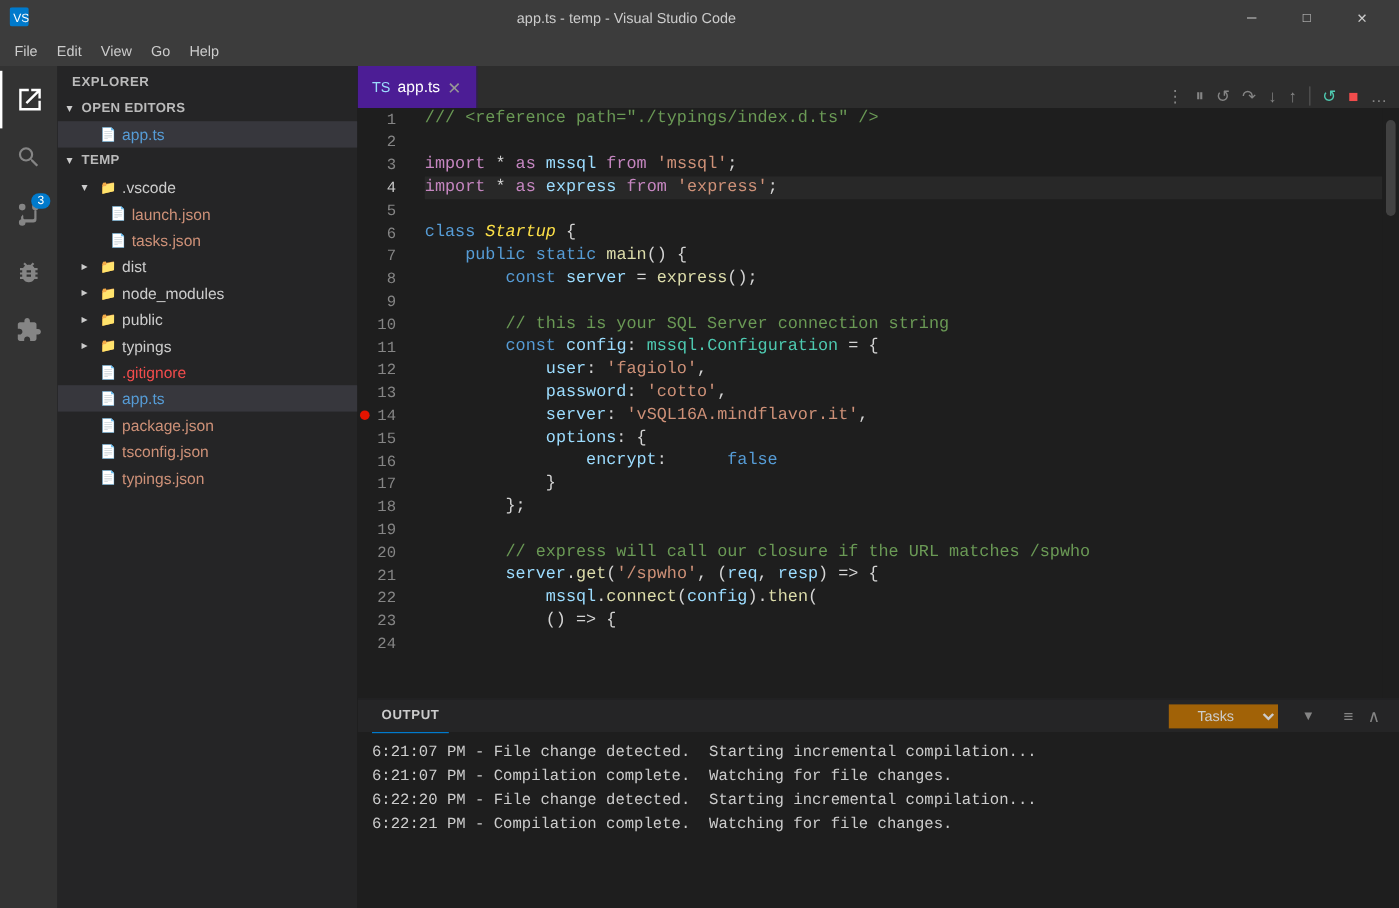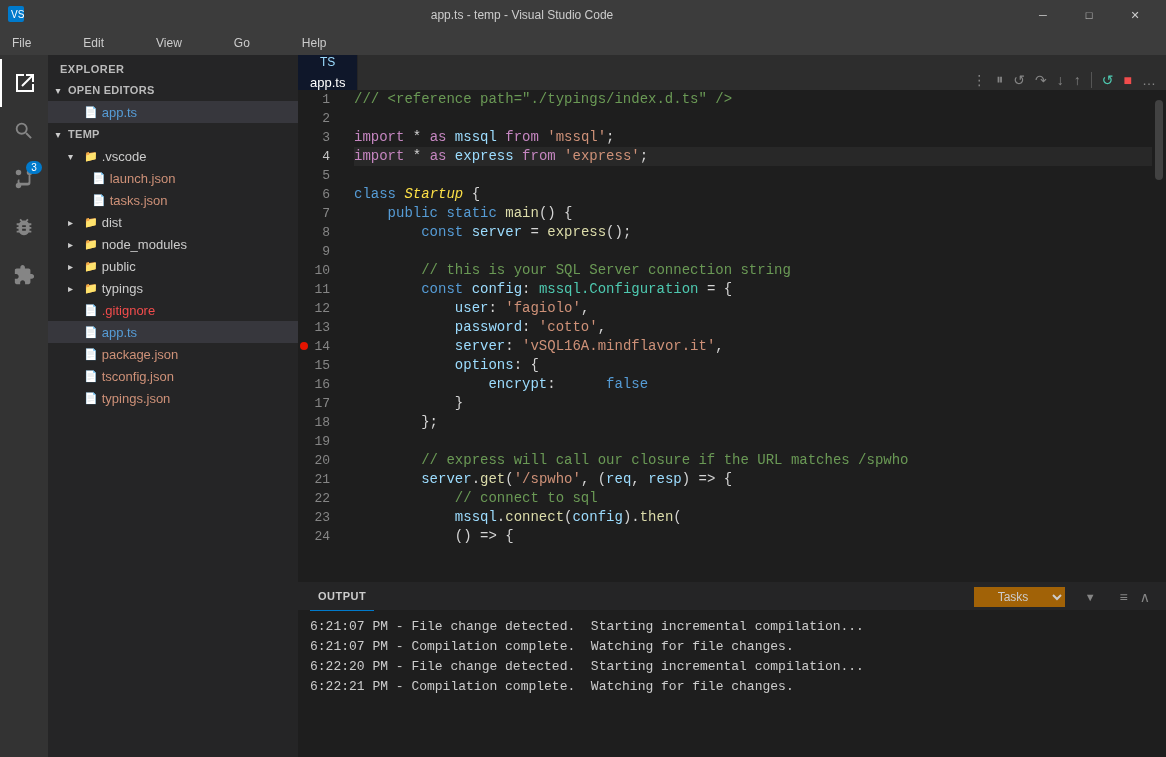--- a/index.html
+++ b/index.html
@@ -22,21 +22,20 @@
       font-size: 11px; color: #cccccc; cursor: pointer;
     }
 
     
     #menubar {
       background: #3c3c3c;
       height: 25px;
       display: flex;
       align-items: flex-end;
       padding: 0 4px;
-      gap: 36px;
     }
     #menubar .menu-item {
       padding: 2px 8px;
       font-size: 12px;
       color: #cccccc;
       cursor: pointer;
       height: 25px;
       display: flex; align-items: center;
     }
 
@@ -118,21 +117,21 @@
     }
     .tab {
       height: 35px;
       display: flex; align-items: center;
       padding: 0 12px;
       font-size: 13px;
       cursor: pointer;
       gap: 6px;
       border-right: 1px solid #252526;
     }
-    .tab.active { background: #0f172a; color: #ffffff; flex-direction: column; }
+    .tab.active { background: #4c1d95; color: #ffffff; }
     .tab .tab-close { font-size: 14px; color: #969696; }
     #tab-actions {
       margin-left: auto;
       display: flex; align-items: center;
       padding: 0 8px;
       gap: 6px;
     }
     .tab-action-btn {
       font-size: 14px; color: #858585; cursor: pointer; padding: 2px;
     }
@@ -541,23 +540,20 @@
         <div class="code-line"></div>
 
         <div class="code-line">
           <span class="plain">        </span><span class="comment">// express will call our closure if the URL matches /spwho</span>
         </div>
 
         <div class="code-line">
           <span class="plain">        </span><span class="var">server</span><span class="plain">.</span><span class="fn">get</span><span class="plain">(</span><span class="str">'/spwho'</span><span class="plain">, (</span><span class="var">req</span><span class="plain">, </span><span class="var">resp</span><span class="plain">) =&gt; {</span>
         </div>
 
-        <div class="code-line">
-          <span class="plain">            </span><span class="comment">// connect to sql</span>
-        </div>
 
         <div class="code-line">
           <span class="plain">            </span><span class="var">mssql</span><span class="plain">.</span><span class="fn">connect</span><span class="plain">(</span><span class="var">config</span><span class="plain">).</span><span class="fn">then</span><span class="plain">(</span>
         </div>
 
         <div class="code-line">
           <span class="plain">            () =&gt; {</span>
         </div>
       </div>
 

